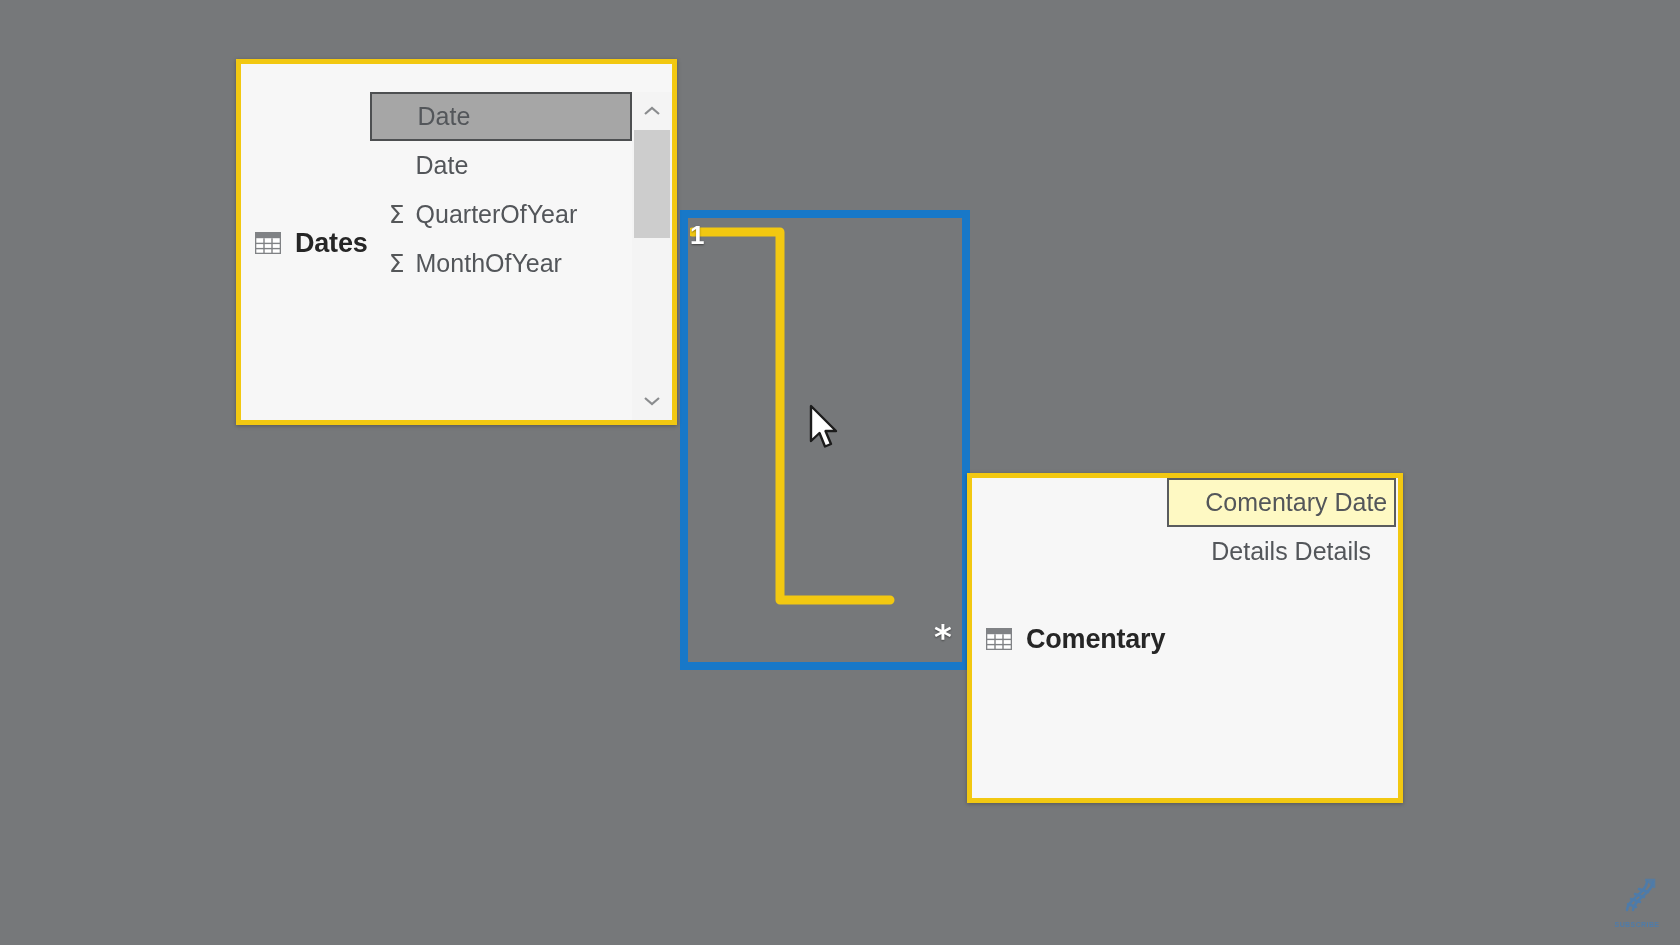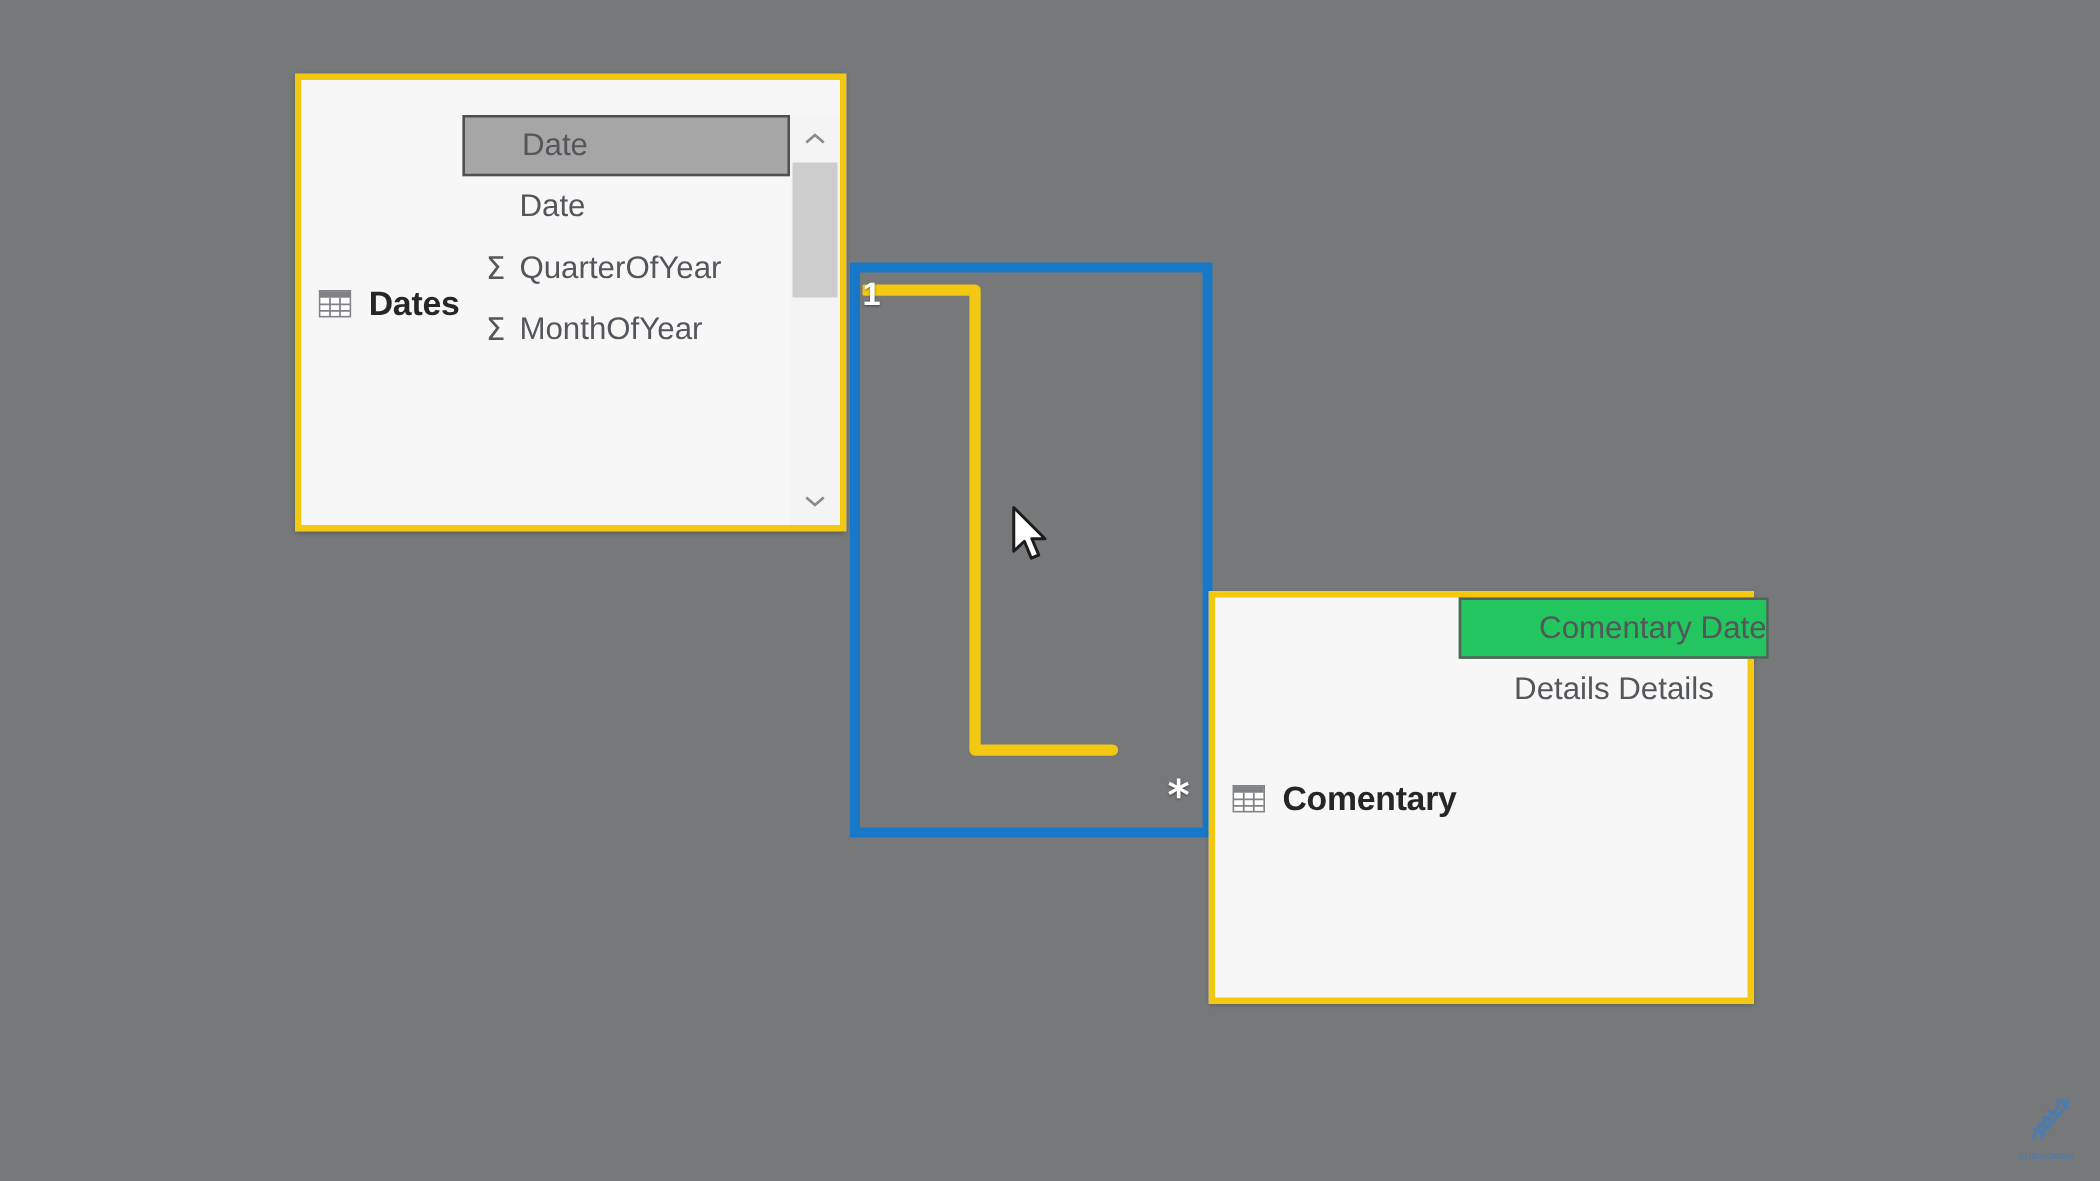--- a/index.html
+++ b/index.html
@@ -96,24 +96,24 @@
   #dates-card .fields { padding-right: 38px; margin-top: 28px; }
   #dates-card .field-row .field-label { margin-left: 2px; }
 
   .field-row.selected {
     background: #a6a6a6;
     border: 2px solid #4d4f51;
     margin: 0 2px 0 2px;
     padding-left: 10px;
   }
   .field-row.outlined {
-    background: #22c55e;
+    background: #fef9c3;
     border: 2px solid #5a5c5e;
     margin: 0 2px;
-    padding-left: 28px;
+    padding-left: 2px;
   }
 
   
   .vscroll {
     position: absolute;
     right: 0;
     top: 0;
     bottom: 0;
     width: 40px;
     background: #f4f4f4;

